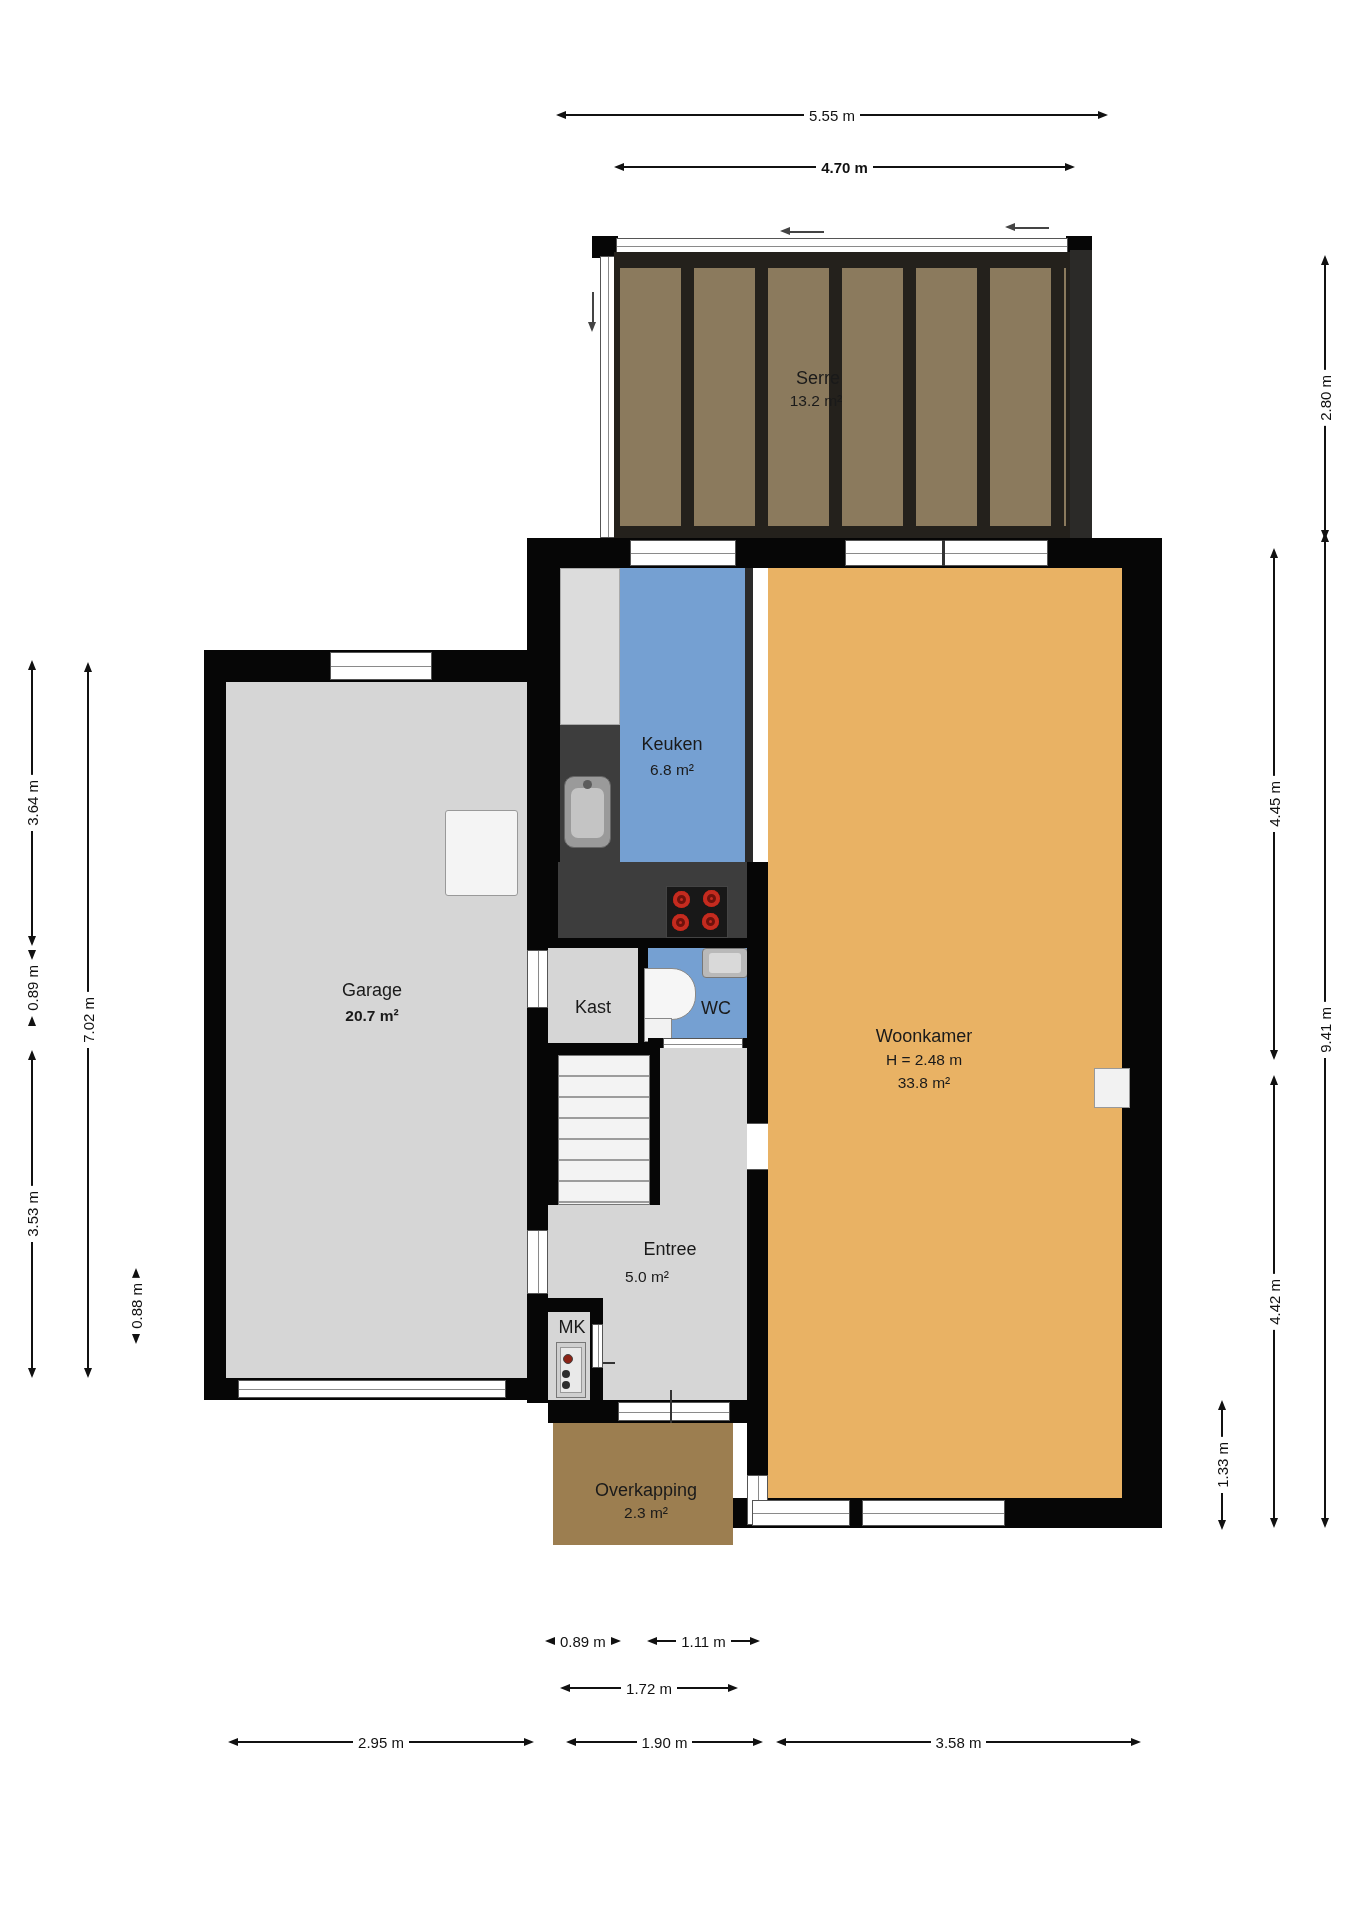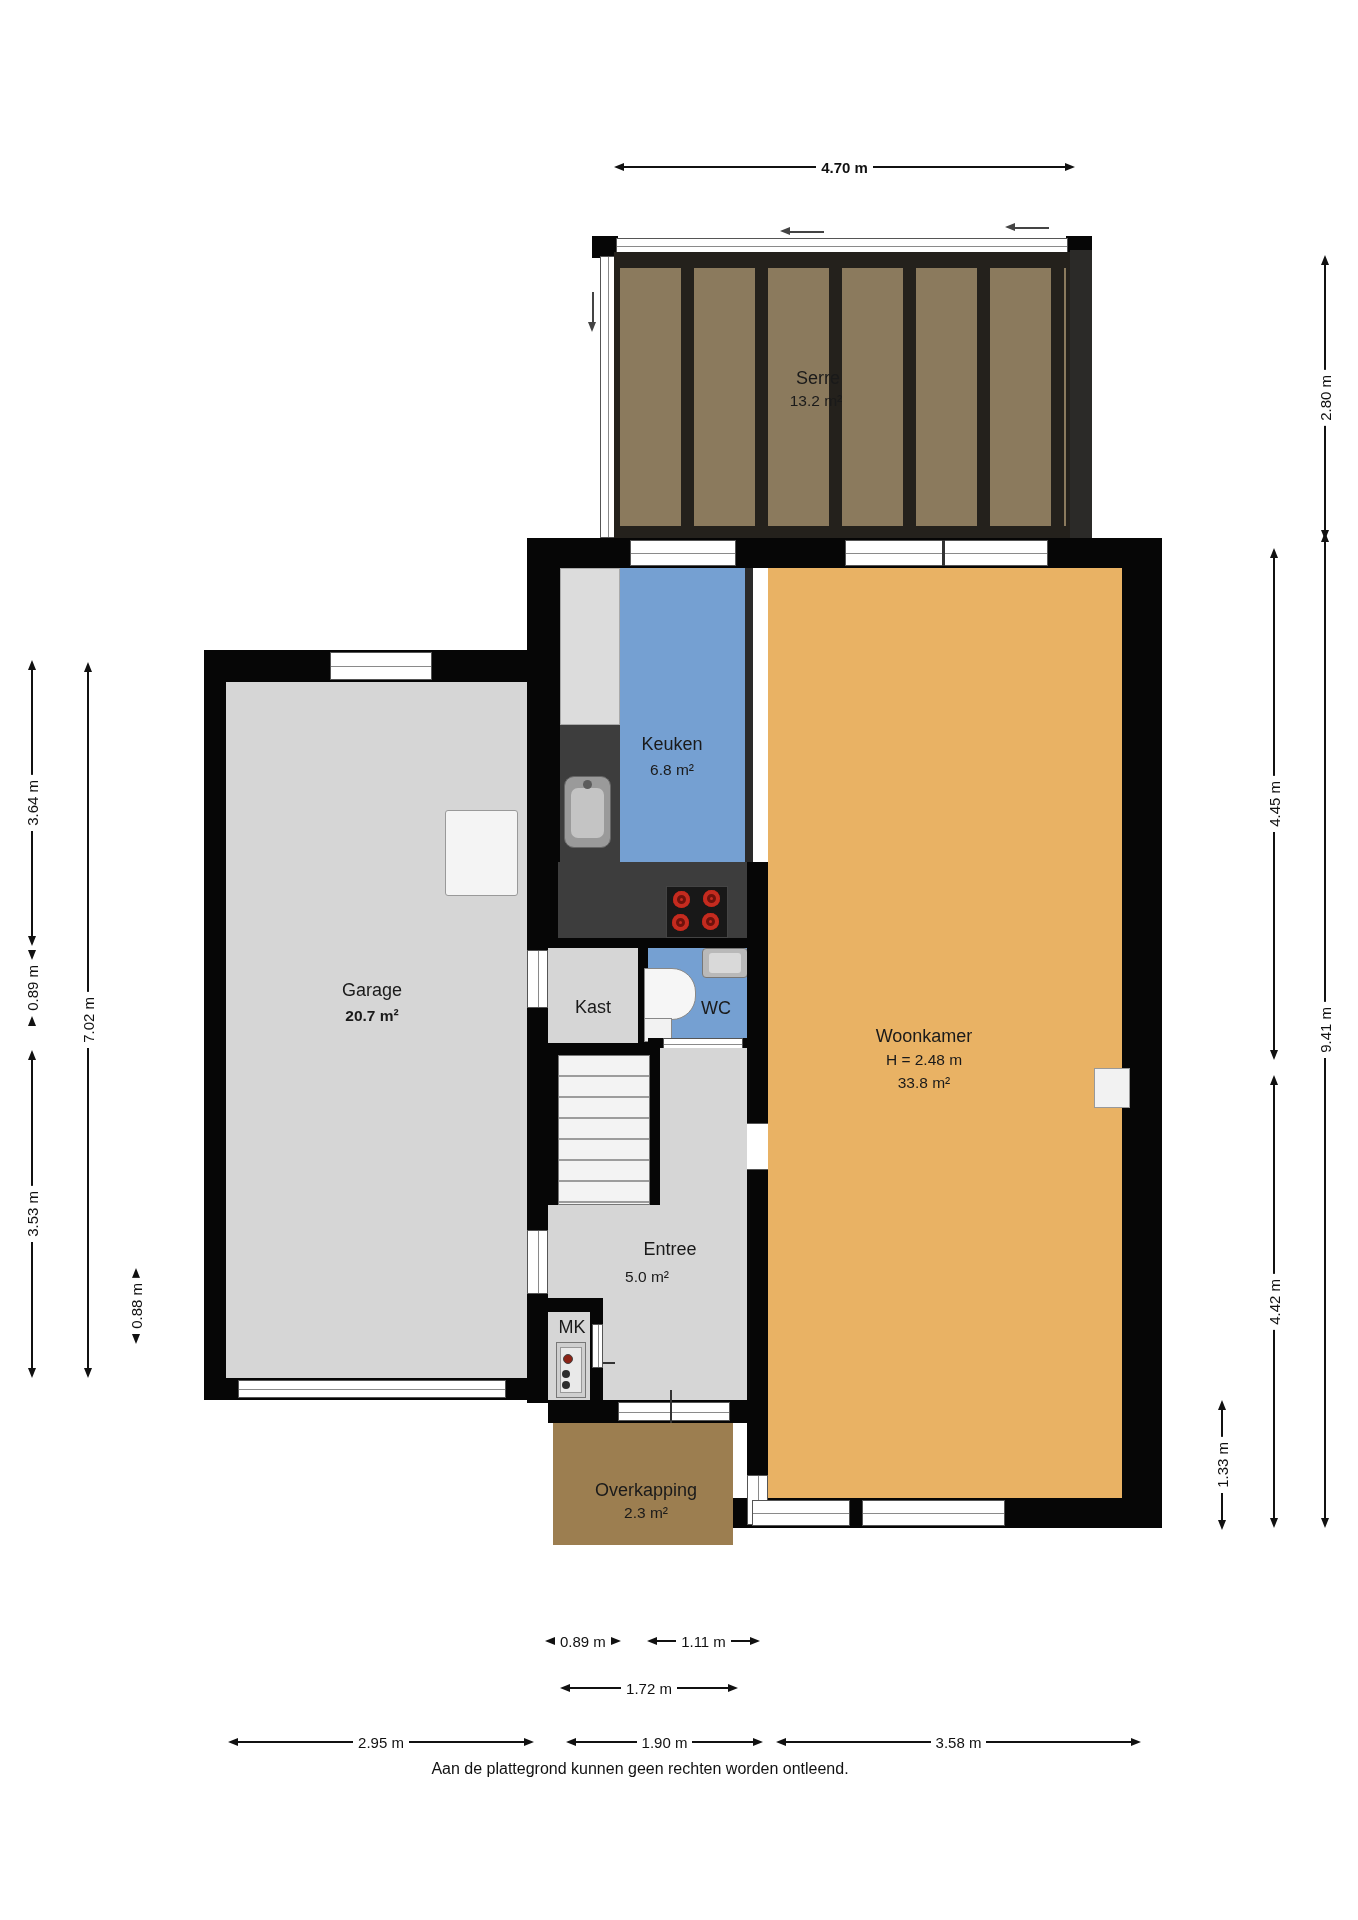--- a/index.html
+++ b/index.html
@@ -148,20 +148,27 @@
   <div class="rsub" style="left:924px;top:1083px;">33.8 m²</div>
   <div class="abs" style="left:1094px;top:1068px;width:36px;height:40px;background:#f2f2f2;border:1px solid #999;box-sizing:border-box;"></div>
 
   <div class="winh" style="left:752px;top:1500px;width:98px;height:26px;"></div>
   <div class="winh" style="left:862px;top:1500px;width:143px;height:26px;"></div>
 
   <div class="floor" style="left:553px;top:1423px;width:180px;height:122px;background:#9c7e50;"></div>
   <div class="rlabel" style="left:646px;top:1490px;">Overkapping</div>
   <div class="rsub" style="left:646px;top:1513px;">2.3 m²</div>
 
+  <div class="hdim" style="left:556px;top:105px;width:552px;">
+    <div class="arrL"></div>
+      <div class="ln"></div>
+    <div class="lbl">5.55 m</div>
+    <div class="ln"></div>
+      <div class="arrR"></div>
+  </div>
   <div class="hdim" style="left:614px;top:157px;width:461px;font-weight:bold;">
     <div class="arrL"></div>
       <div class="ln"></div>
     <div class="lbl">4.70 m</div>
     <div class="ln"></div>
       <div class="arrR"></div>
   </div>
 
   <div class="vdim" style="left:20px;top:660px;height:286px;">
     <div class="arrU"></div>
@@ -265,15 +272,14 @@
       <div class="arrR"></div>
   </div>
   <div class="hdim" style="left:776px;top:1732px;width:365px;">
     <div class="arrL"></div>
       <div class="ln"></div>
     <div class="lbl">3.58 m</div>
     <div class="ln"></div>
       <div class="arrR"></div>
   </div>
 
-  <div class="footer-line" style="top:1760px;">Aan de plattegrond kunnen geen rechten worden ontleend.</div>
 
 </div>
 
 </body></html>

